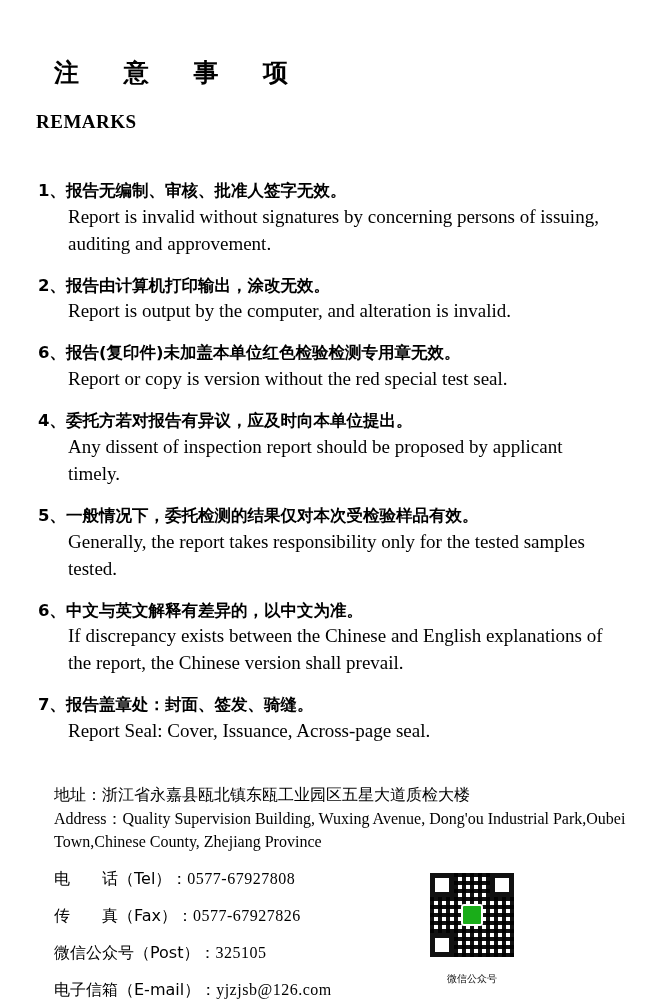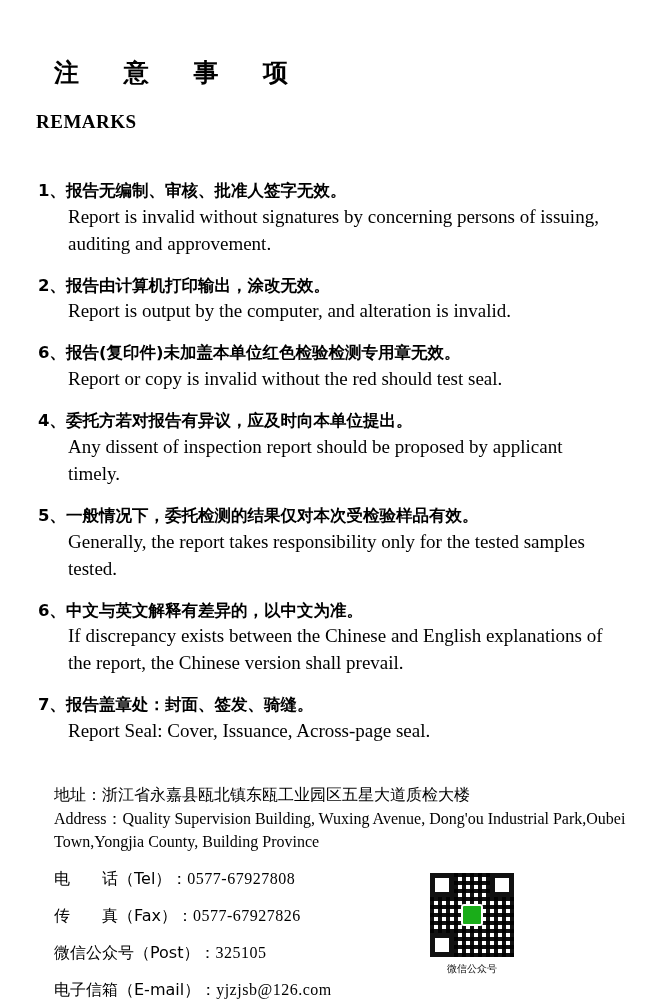--- a/index.html
+++ b/index.html
@@ -132,21 +132,21 @@
     position: absolute;
     left: 50%; top: 50%;
     transform: translate(-50%, -50%);
     width: 18px; height: 18px;
     background: #1aad19;
     border: 2px solid #fff;
     border-radius: 3px;
   }
   .qr-caption {
     font-size: 10px;
-    margin-top: 5px;
+    margin-top: 15px;
     font-family: "DejaVu Sans", "Liberation Sans", sans-serif;
     color: #111;
   }
 </style>
 </head>
 <body>
 
 <div class="page">
 
   <div class="title-cn">注 意 事 项</div>
@@ -159,21 +159,21 @@
       <div class="remark-en">Report is invalid without signatures by concerning persons of issuing, auditing and approvement.</div>
     </div>
 
     <div class="remark-item">
       <div class="remark-cn">2、报告由计算机打印输出，涂改无效。</div>
       <div class="remark-en">Report is output by the computer, and alteration is invalid.</div>
     </div>
 
     <div class="remark-item">
       <div class="remark-cn">6、报告(复印件)未加盖本单位红色检验检测专用章无效。</div>
-      <div class="remark-en">Report or copy is invalid without the red should test seal.</div>
+      <div class="remark-en">Report or copy is version without the red special test seal.</div>
     </div>
 
     <div class="remark-item">
       <div class="remark-cn">4、委托方若对报告有异议，应及时向本单位提出。</div>
       <div class="remark-en">Any dissent of inspection report should be proposed by applicant timely.</div>
     </div>
 
     <div class="remark-item">
       <div class="remark-cn">5、一般情况下，委托检测的结果仅对本次受检验样品有效。</div>
       <div class="remark-en">Generally, the report takes responsibility only for the tested samples tested.</div>
@@ -187,21 +187,21 @@
     <div class="remark-item">
       <div class="remark-cn">7、报告盖章处：封面、签发、骑缝。</div>
       <div class="remark-en">Report Seal: Cover, Issuance, Across-page seal.</div>
     </div>
 
   </div>
 
   <div class="contact">
     <div class="contact-block">
       <div class="addr-cn">地址：浙江省永嘉县瓯北镇东瓯工业园区五星大道质检大楼</div>
-      <div class="addr-en">Address：Quality Supervision Building, Wuxing Avenue, Dong'ou Industrial Park,Oubei Town,Yongjia County, Building Province</div>
+      <div class="addr-en">Address：Quality Supervision Building, Wuxing Avenue, Dong'ou Industrial Park,Oubei Town,Chinese County, Zhejiang Province</div>
 
       <div class="contact-row">
         <span>电　　话（Tel）：</span><span class="val">0577-67927808</span>
       </div>
 
       <div class="contact-row">
         <span>传　　真（Fax）：</span><span class="val">0577-67927826</span>
       </div>
 
       <div class="contact-row">

